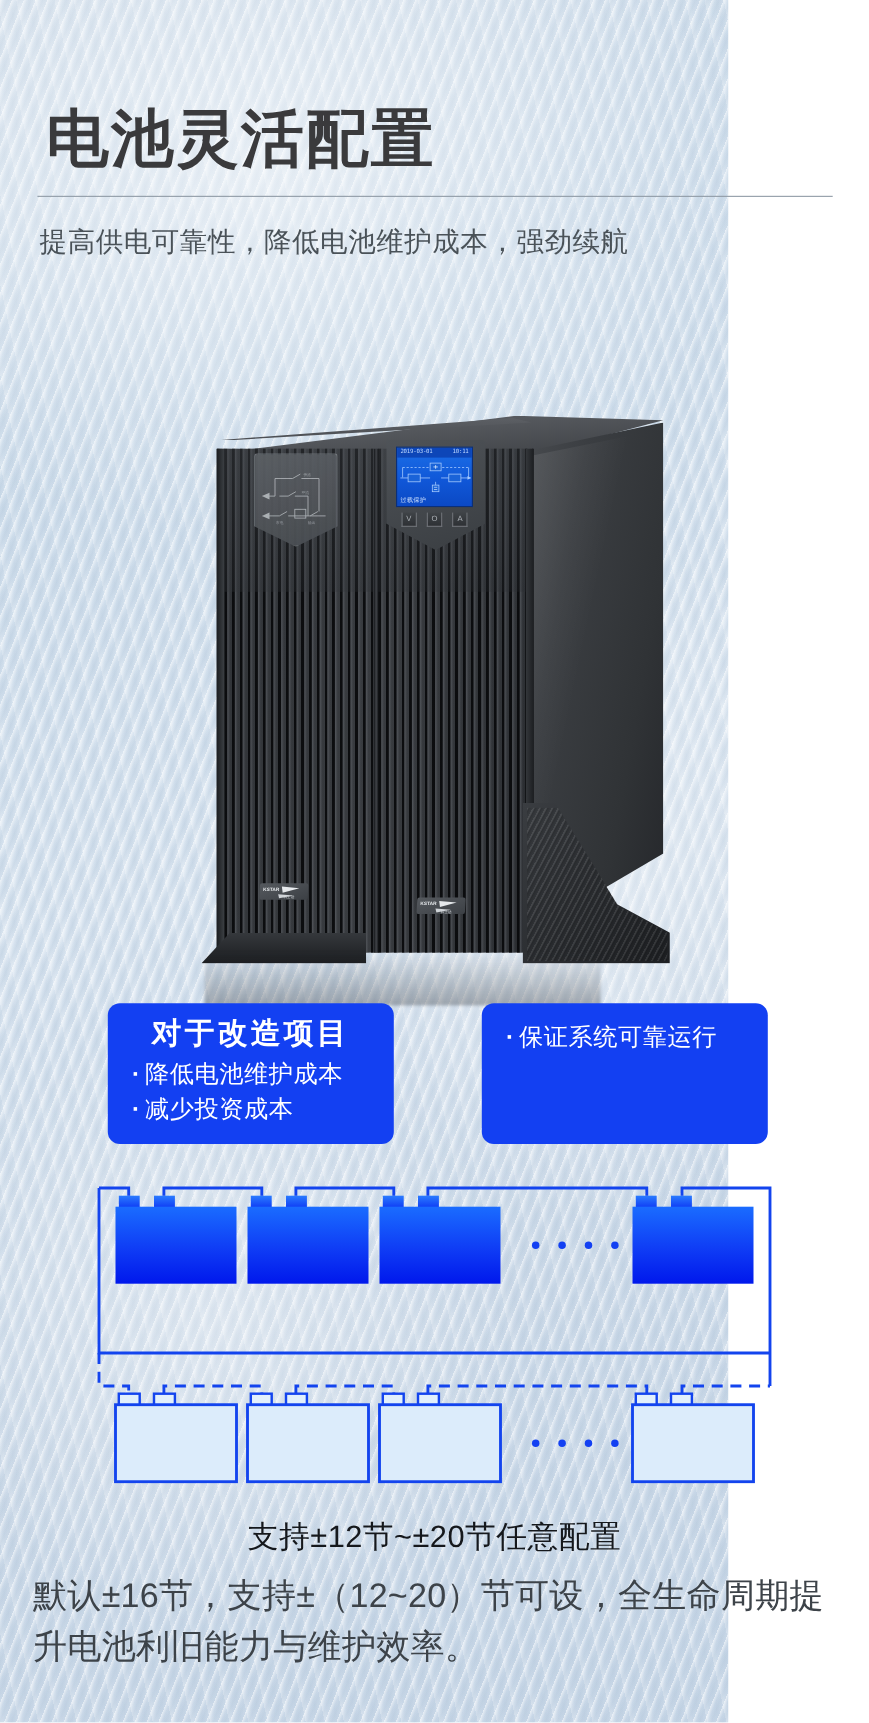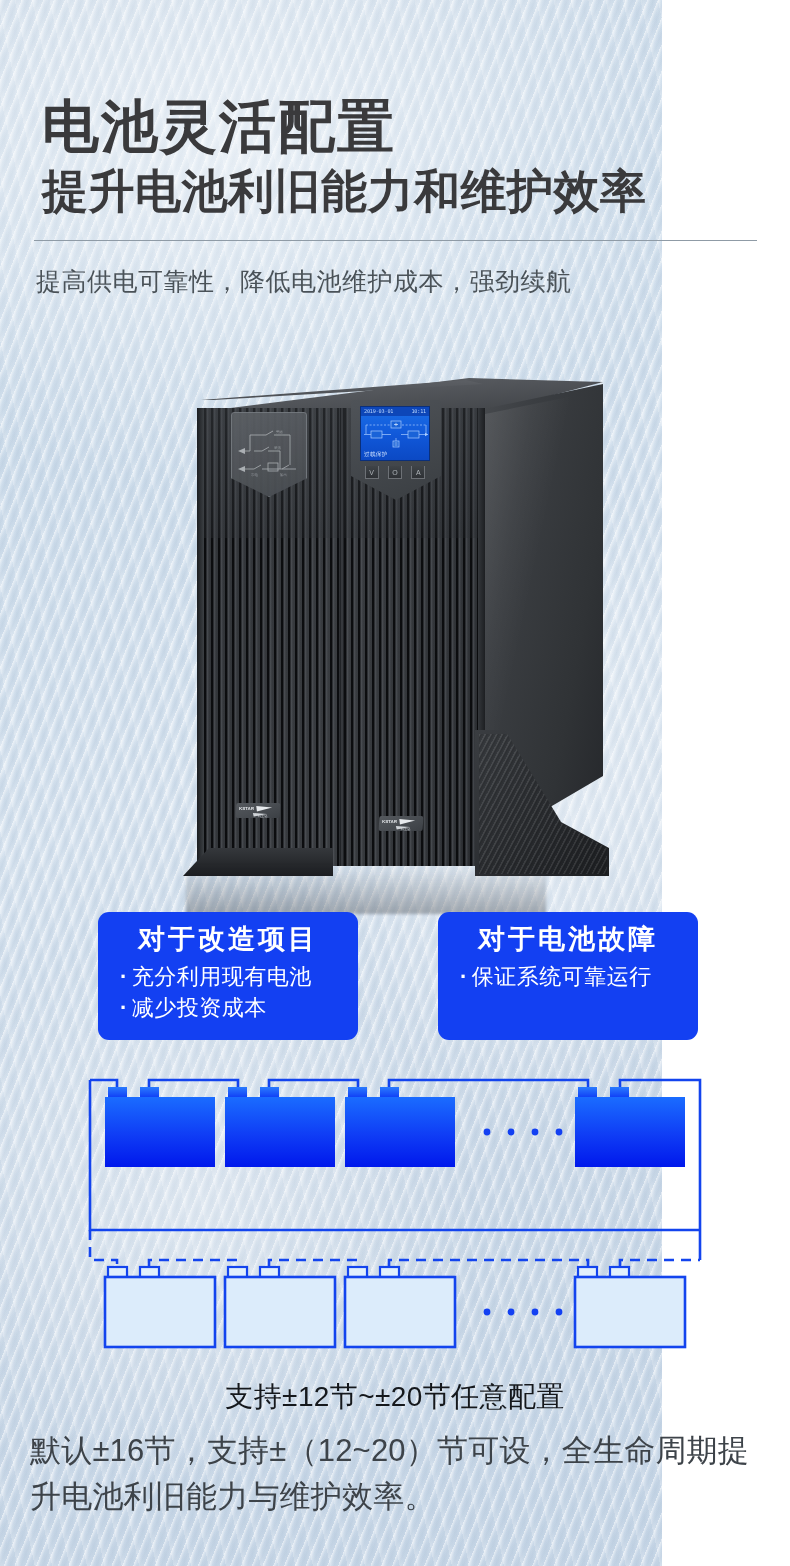--- a/index.html
+++ b/index.html
@@ -320,21 +320,20 @@
 <body>
 
 <div id="page">
 
   <div class="sweep sweep-a"></div>
   <div class="sweep sweep-b"></div>
   <div class="sweep sweep-c"></div>
 
   <div class="header">
     <h1 class="h-title">电池灵活配置</h1>
-    <h2 class="h-sub">提升电池利旧能力和维护效率</h2>
     <div class="h-rule"></div>
     <p class="h-desc">提高供电可靠性，降低电池维护成本，强劲续航</p>
   </div>
 
   <div class="ups-wrap">
 
     <div class="ups-top"></div>
     <div class="ups-top2"></div>
     <div class="ups-side"></div>
     <div class="ups-side-sheen"></div>
@@ -423,27 +422,26 @@
     <div class="foot-ribs"></div>
   </div>
 
   <div class="reflection"></div>
 
   <div class="cards">
 
     <div class="card">
       <div class="card-title">对于改造项目</div>
       <div class="card-list">
-        <div class="card-li">充分利用现有电池</div>
+        <div class="card-li">降低电池维护成本</div>
         <div class="card-li">减少投资成本</div>
       </div>
     </div>
 
     <div class="card">
-      <div class="card-title">对于电池故障</div>
       <div class="card-list">
         <div class="card-li">保证系统可靠运行</div>
       </div>
     </div>
   </div>
 
   <div class="battery-diagram">
     <svg width="790" height="290" viewBox="0 0 790 290">
       <defs>
         <linearGradient id="batFill" x1="0" y1="0" x2="0" y2="1">

